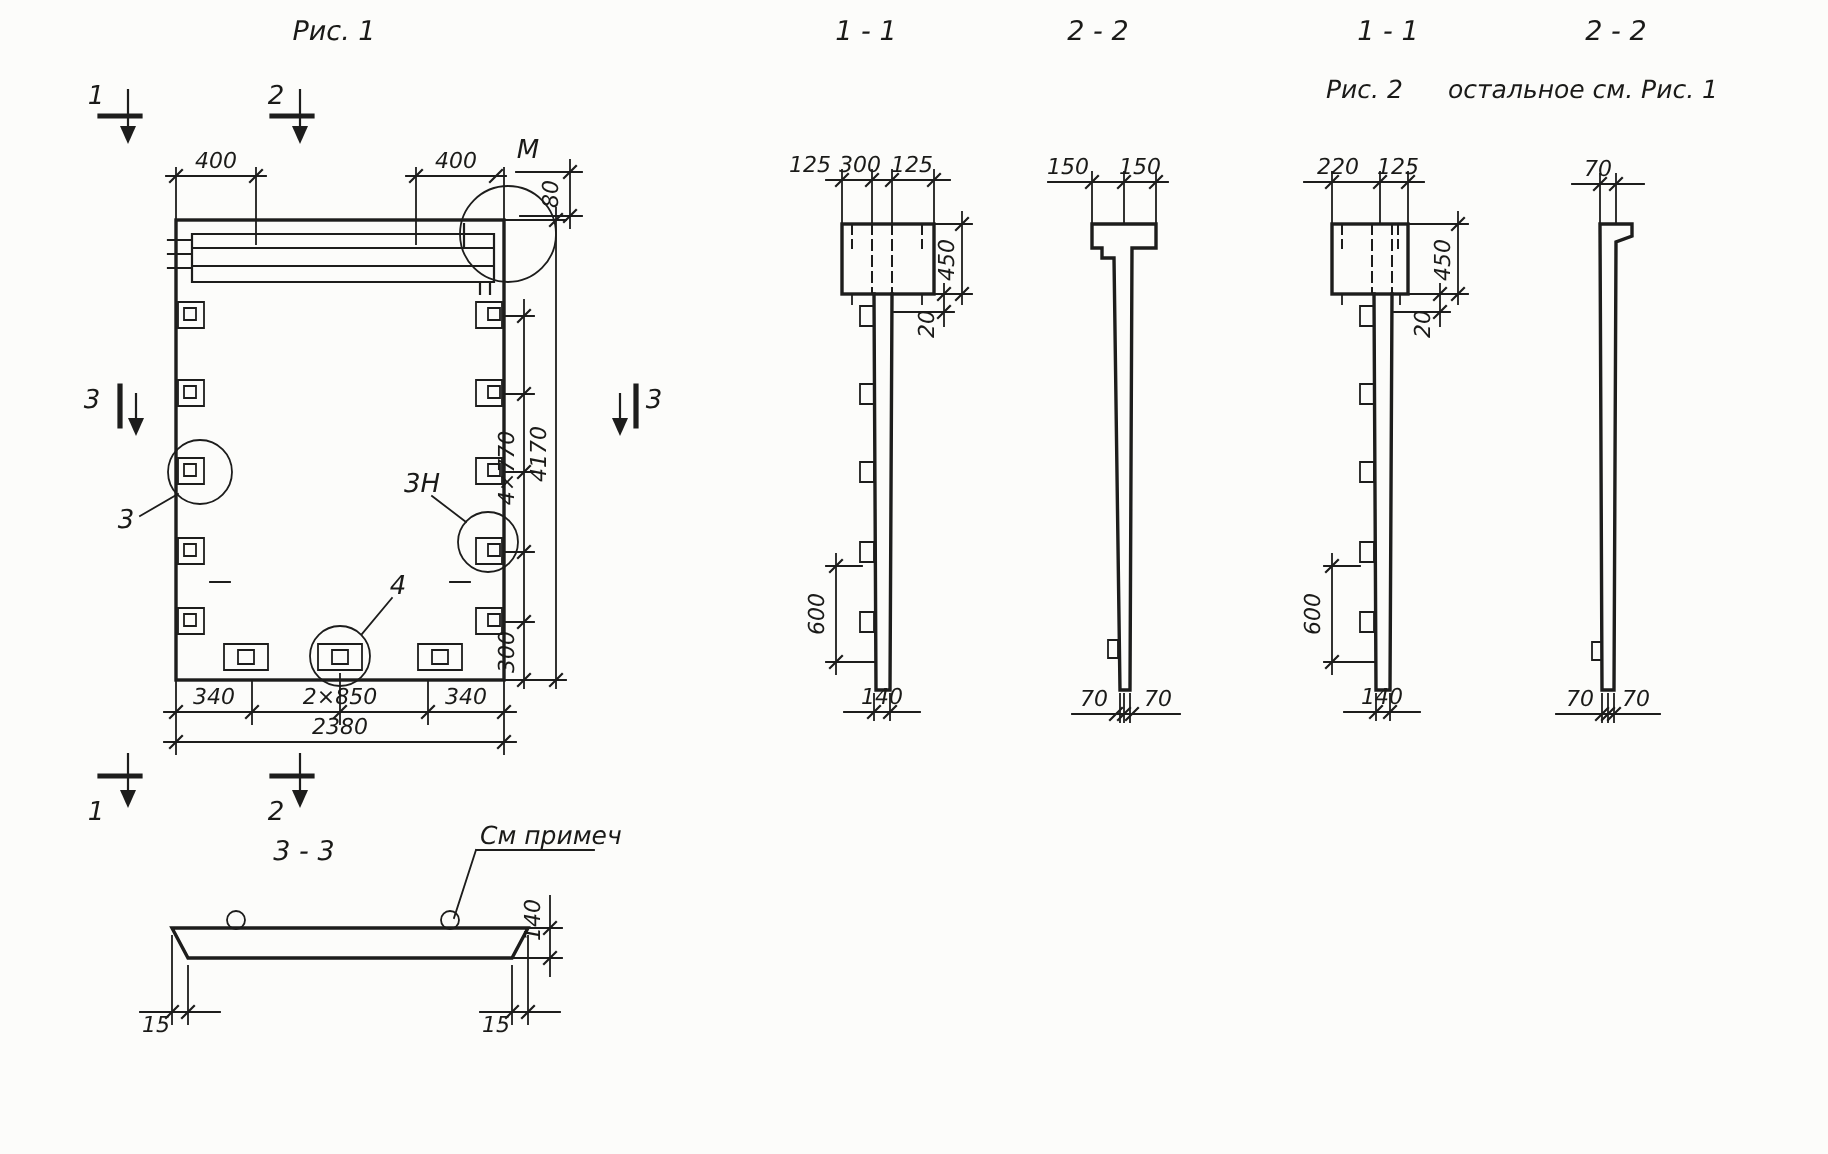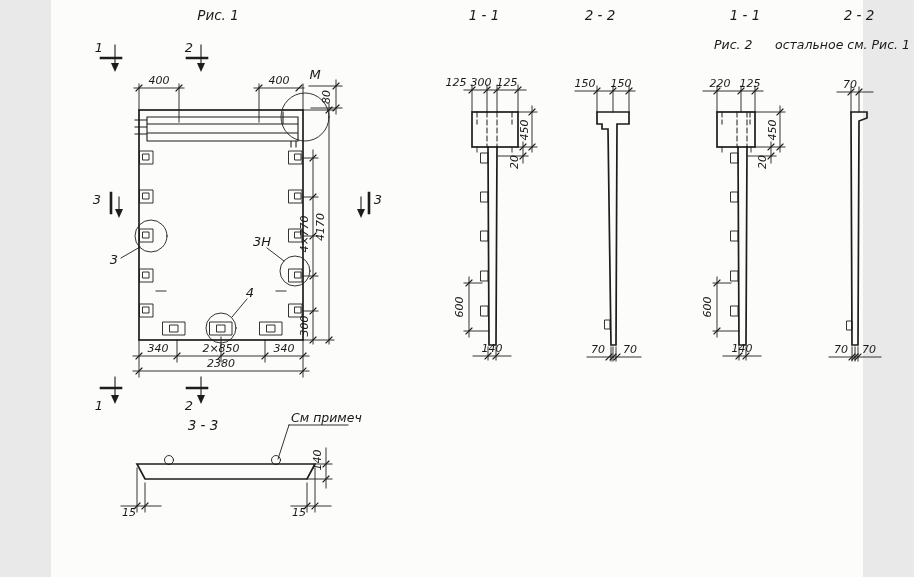--- a/index.html
+++ b/index.html
@@ -1,17 +1,17 @@
 <!DOCTYPE html>
 <html><head>
 <meta charset="utf-8">
 <style>
   html,body{margin:0;padding:0;background:#e9e9e9;}
   .sheet{
-    width:812px;height:577px;background:#fcfcfa;position:relative;margin:0 auto;
+    width:914px;height:577px;background:#fcfcfa;position:relative;margin:0 auto;
     font-family:"DejaVu Sans",sans-serif;
   }
   svg{display:block}
   svg text{
     font-family:"DejaVu Sans",sans-serif;
     font-style:italic;
     fill:#1a1a18;
   }
   .ln{fill:none;stroke:#1d1d1c;stroke-width:1.1;stroke-linecap:square}
   .outline{stroke-width:1.7}

